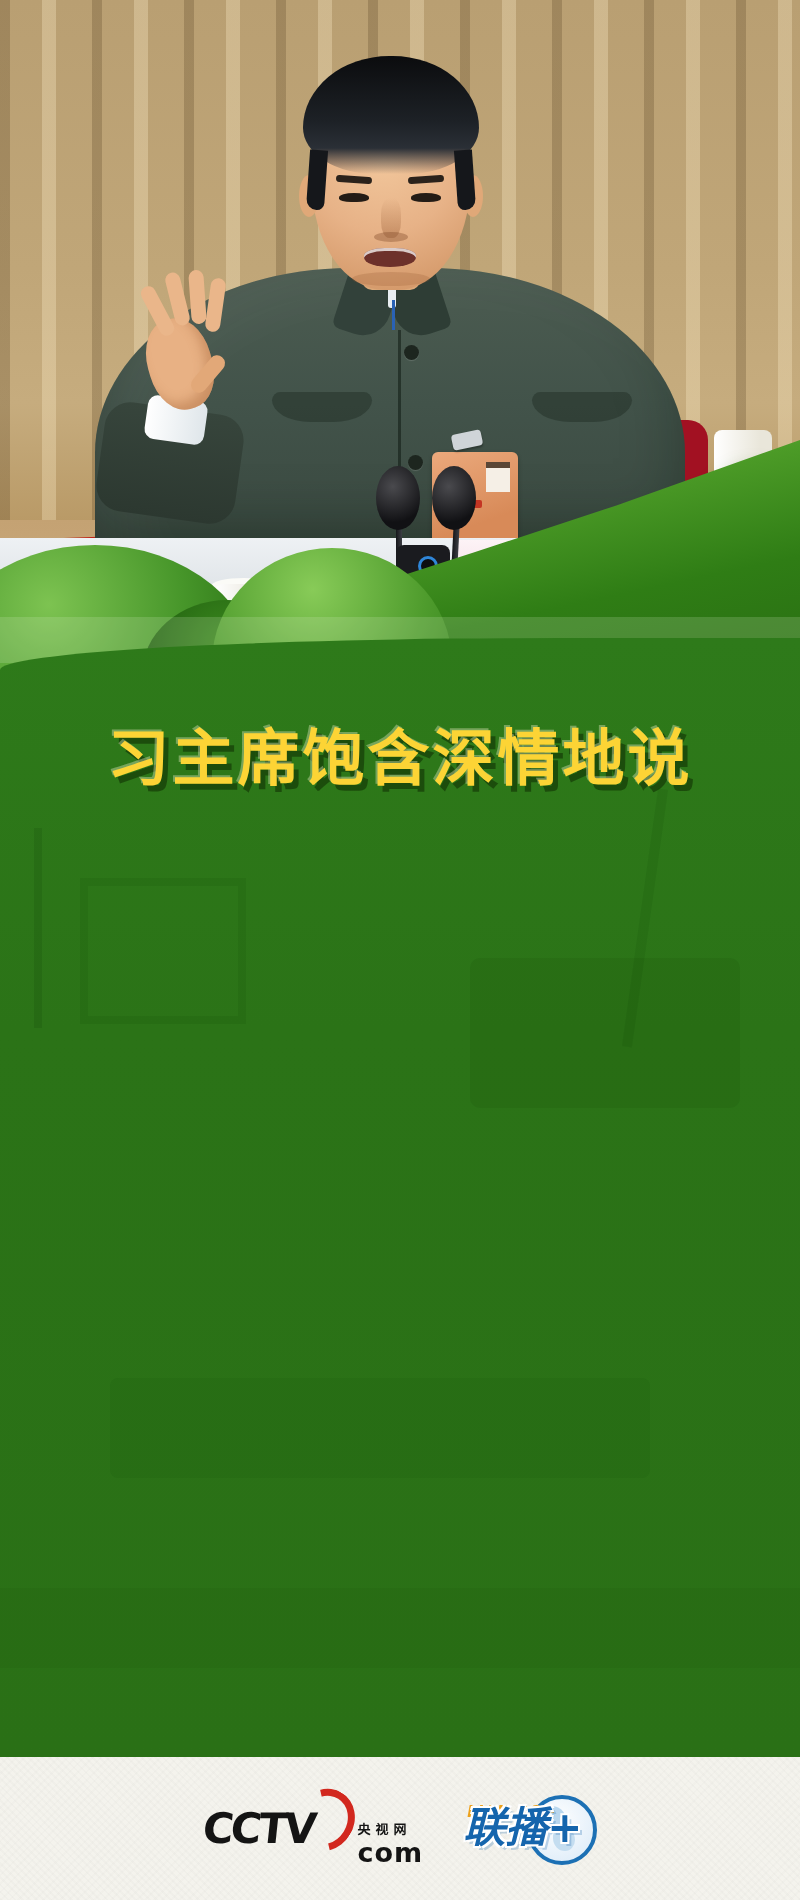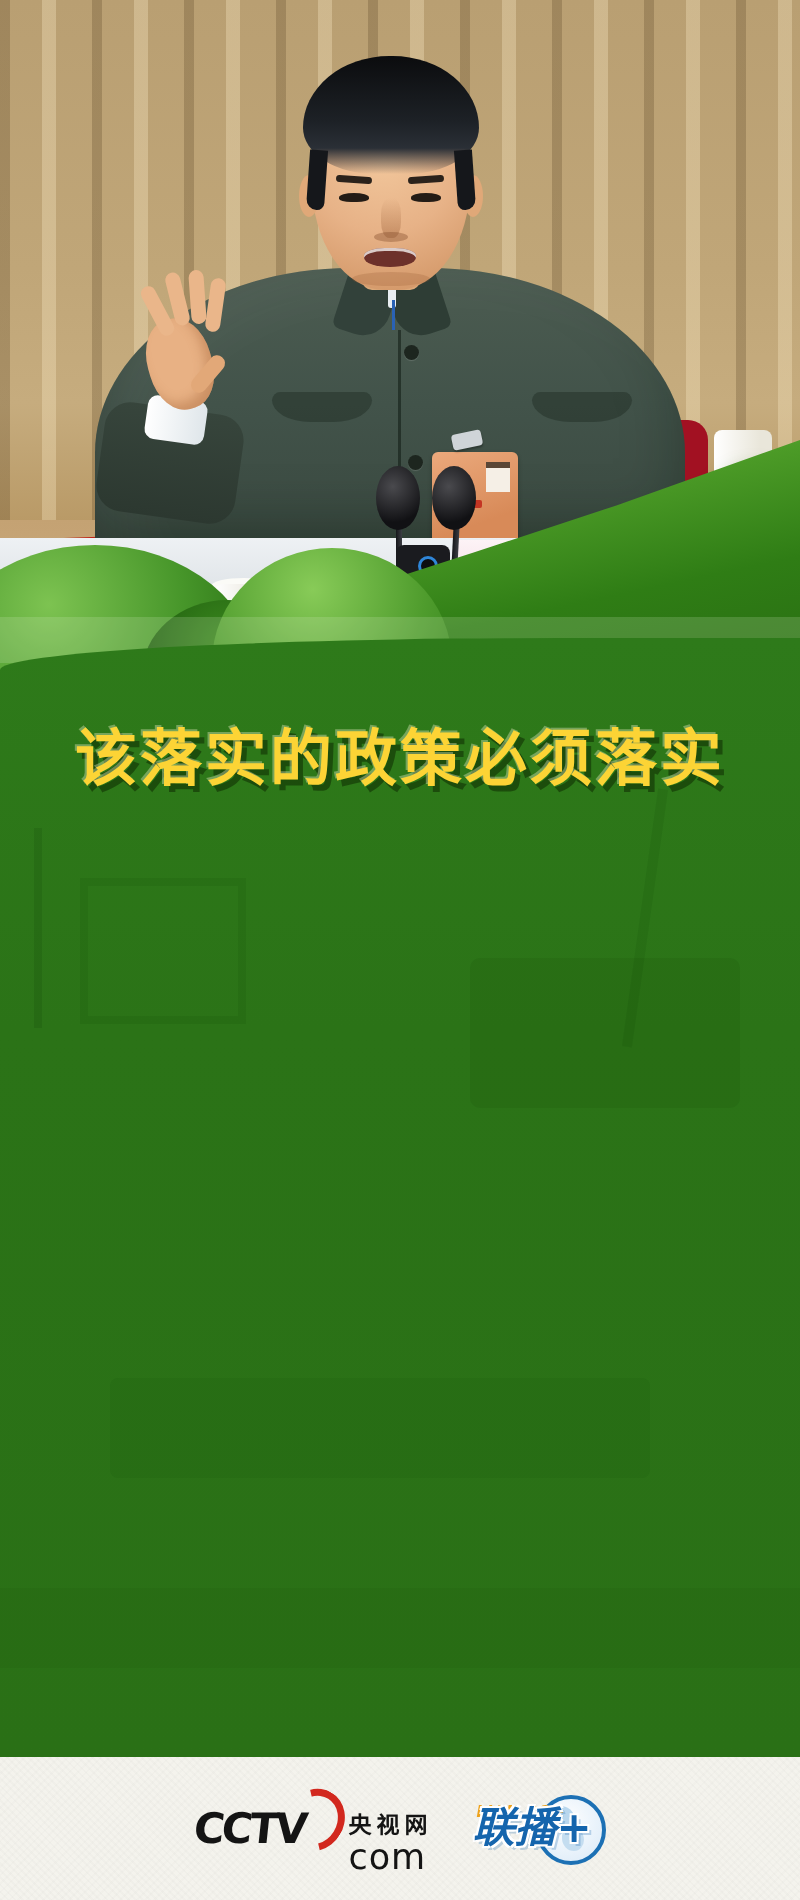--- a/index.html
+++ b/index.html
@@ -159,22 +159,22 @@
       repeating-linear-gradient(45deg,rgba(0,0,0,.015) 0 2px,rgba(0,0,0,0) 2px 5px),
       repeating-linear-gradient(-45deg,rgba(0,0,0,.012) 0 2px,rgba(0,0,0,0) 2px 6px);}
   .footer-logos{display:flex;align-items:center;justify-content:center;gap:40px;height:100%;}
   .cctv-logo{position:relative;display:flex;align-items:center;}
   .cctv-word{font-size:42px;font-weight:900;letter-spacing:-3px;color:#141414;
     transform:skewX(-6deg);line-height:1;}
   .cctv-swoosh{width:44px;height:50px;border:7px solid #d2281e;border-left-color:transparent;
     border-bottom-color:transparent;border-radius:50%;transform:rotate(32deg);
     margin-left:-18px;margin-top:-18px;}
   .cctv-text{display:flex;flex-direction:column;margin-left:4px;line-height:1;color:#141414;}
-  .cctv-cn{font-size:23px;font-weight:700;letter-spacing:5px;margin-top:32px;}
-  .cctv-com{font-size:35px;font-weight:400;letter-spacing:1px;margin-top:3px;}
+  .cctv-cn{font-size:13px;font-weight:700;letter-spacing:5px;margin-top:32px;}
+  .cctv-com{font-size:27px;font-weight:700;letter-spacing:1px;margin-top:3px;}
   .lianbo-logo{position:relative;width:134px;height:72px;}
   .lianbo-globe{position:absolute;right:0;top:2px;width:62px;height:62px;border-radius:50%;
     border:4px solid #1c70b4;background:radial-gradient(circle at 42% 36%,#ffffff 0%,#eaf3fb 55%,#d9e9f7 100%);}
   .lianbo-globe::before{content:"";position:absolute;left:8px;top:7px;width:26px;height:20px;
     border-radius:50% 60% 40% 50%;background:#b9d7ee;}
   .lianbo-globe::after{content:"";position:absolute;left:22px;top:28px;width:22px;height:24px;
     border-radius:40% 60% 50% 60%;background:#c4ddf0;}
   .lianbo-en{position:absolute;left:4px;top:10px;font-size:15px;font-weight:900;font-style:italic;
     color:#eda21c;letter-spacing:1px;}
   .lianbo-cn{position:absolute;left:0;top:14px;font-size:42px;font-weight:900;font-style:italic;
@@ -265,21 +265,21 @@
 
   <div class="panel">
     <div class="ghost g1"></div>
     <div class="ghost g2"></div>
     <div class="ghost g3"></div>
     <div class="ghost g4"></div>
     <div class="ghost g5"></div>
     <div class="ghost g6"></div>
   </div>
 
-  <div class="headline">该落实的政策必须落实</div>
+  <div class="headline">习主席饱含深情地说</div>
 
   <div class="body-text">
   </div>
 
   <div class="footer">
     <div class="footer-logos">
       <div class="cctv-logo">
         <span class="cctv-word">CCTV</span>
         <span class="cctv-swoosh"></span>
         <span class="cctv-text">

